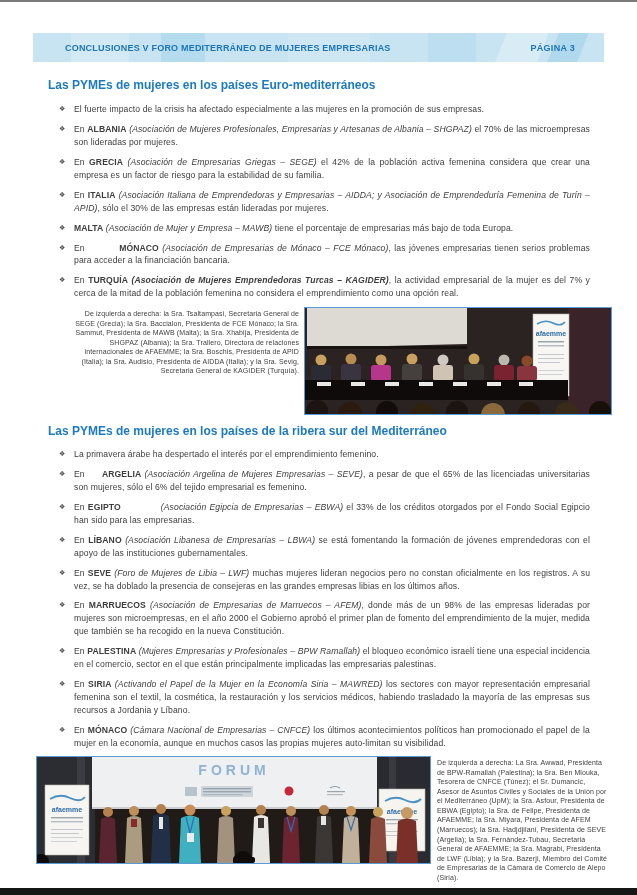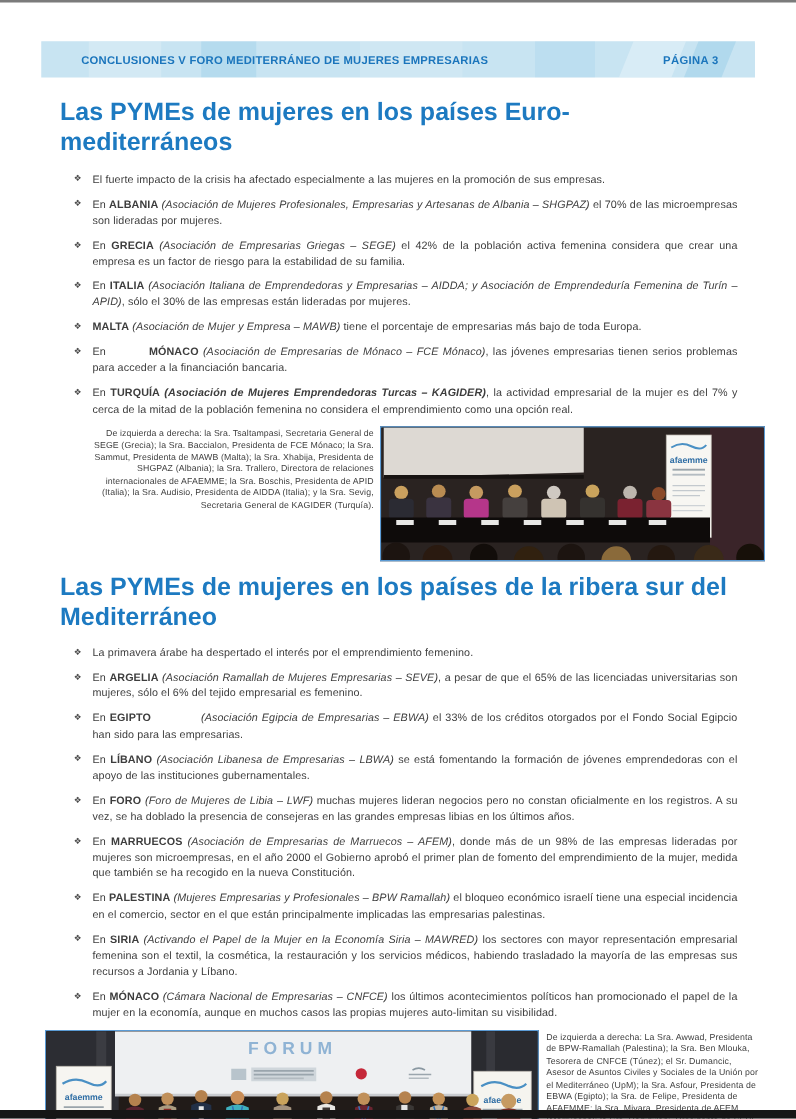--- a/index.html
+++ b/index.html
@@ -30,21 +30,21 @@
     position:absolute;left:32px;top:0;bottom:0;display:flex;align-items:center;
     color:var(--accent-blue);font-weight:bold;font-size:9px;letter-spacing:.2px;
   }
   .page-num{
     position:absolute;right:29px;top:0;bottom:0;display:flex;align-items:center;
     color:var(--accent-blue);font-weight:bold;font-size:9px;letter-spacing:.3px;
   }
 
   .content{position:absolute;top:62px;left:48px;width:542px;}
   h1.sec{
-    color:var(--heading-blue);font-size:20px;font-weight:bold;margin:16px 0 11px 0;
+    color:var(--heading-blue);font-size:12px;font-weight:bold;margin:16px 0 11px 0;
     letter-spacing:0;line-height:1.2;
   }
   h1.sec2{margin-top:9px;margin-bottom:10px;}
   ul.bullets{list-style:none;margin:0;padding:0;}
   ul.bullets li{display:flex;margin:0 0 7px 0;}
   ul.bullets .marker{
     flex:none;width:26px;padding-left:11px;box-sizing:border-box;
     font-size:7px;color:#4a4a4a;padding-top:2px;
     font-family:"DejaVu Sans",sans-serif;
   }
@@ -196,33 +196,33 @@
     </div>
 
     <h1 class="sec sec2">Las PYMEs de mujeres en los países de la ribera sur del Mediterráneo</h1>
     <ul class="bullets">
         <li>
           <span class="marker">❖</span>
           <span class="btext"><span>La primavera árabe ha despertado el interés por el emprendimiento femenino.</span></span>
         </li>
         <li>
           <span class="marker">❖</span>
-          <span class="btext"><span>En </span><span style="font-weight: bold;">ARGELIA</span><span> </span><span style="font-style: italic;">(Asociación Ramallah de Mujeres Empresarias – SEVE)</span><span>, a pesar de que el 65% de las licenciadas universitarias son mujeres, sólo el 6% del tejido empresarial es femenino.</span></span>
+          <span class="btext"><span>En </span><span style="font-weight: bold; margin-left: 14px;">ARGELIA</span><span> </span><span style="font-style: italic;">(Asociación Argelina de Mujeres Empresarias – SEVE)</span><span>, a pesar de que el 65% de las licenciadas universitarias son mujeres, sólo el 6% del tejido empresarial es femenino.</span></span>
         </li>
         <li>
           <span class="marker">❖</span>
           <span class="btext"><span>En </span><span style="font-weight: bold;">EGIPTO</span><span> </span><span style="font-style: italic; margin-left: 37px;">(Asociación Egipcia de Empresarias – EBWA)</span><span> el 33% de los créditos otorgados por el Fondo Social Egipcio han sido para las empresarias.</span></span>
         </li>
         <li>
           <span class="marker">❖</span>
           <span class="btext"><span>En </span><span style="font-weight: bold;">LÍBANO</span><span> </span><span style="font-style: italic;">(Asociación Libanesa de Empresarias – LBWA)</span><span> se está fomentando la formación de jóvenes emprendedoras con el apoyo de las instituciones gubernamentales.</span></span>
         </li>
         <li>
           <span class="marker">❖</span>
-          <span class="btext"><span>En </span><span style="font-weight: bold;">FORO</span><span> </span><span style="font-style: italic;">(Foro de Mujeres de Libia – LWF)</span><span> muchas mujeres lideran negocios pero no constan oficialmente en los registros. A su vez, se ha doblado la presencia de consejeras en las grandes empresas libias en los últimos años.</span></span>
+          <span class="btext"><span>En </span><span style="font-weight: bold;">SEVE</span><span> </span><span style="font-style: italic;">(Foro de Mujeres de Libia – LWF)</span><span> muchas mujeres lideran negocios pero no constan oficialmente en los registros. A su vez, se ha doblado la presencia de consejeras en las grandes empresas libias en los últimos años.</span></span>
         </li>
         <li>
           <span class="marker">❖</span>
           <span class="btext"><span>En </span><span style="font-weight: bold;">MARRUECOS</span><span> </span><span style="font-style: italic;">(Asociación de Empresarias de Marruecos – AFEM)</span><span>, donde más de un 98% de las empresas lideradas por mujeres son microempresas, en el año 2000 el Gobierno aprobó el primer plan de fomento del emprendimiento de la mujer, medida que también se ha recogido en la nueva Constitución.</span></span>
         </li>
         <li>
           <span class="marker">❖</span>
           <span class="btext"><span>En </span><span style="font-weight: bold;">PALESTINA</span><span> </span><span style="font-style: italic;">(Mujeres Empresarias y Profesionales – BPW Ramallah)</span><span> el bloqueo económico israelí tiene una especial incidencia en el comercio, sector en el que están principalmente implicadas las empresarias palestinas.</span></span>
         </li>
         <li>

